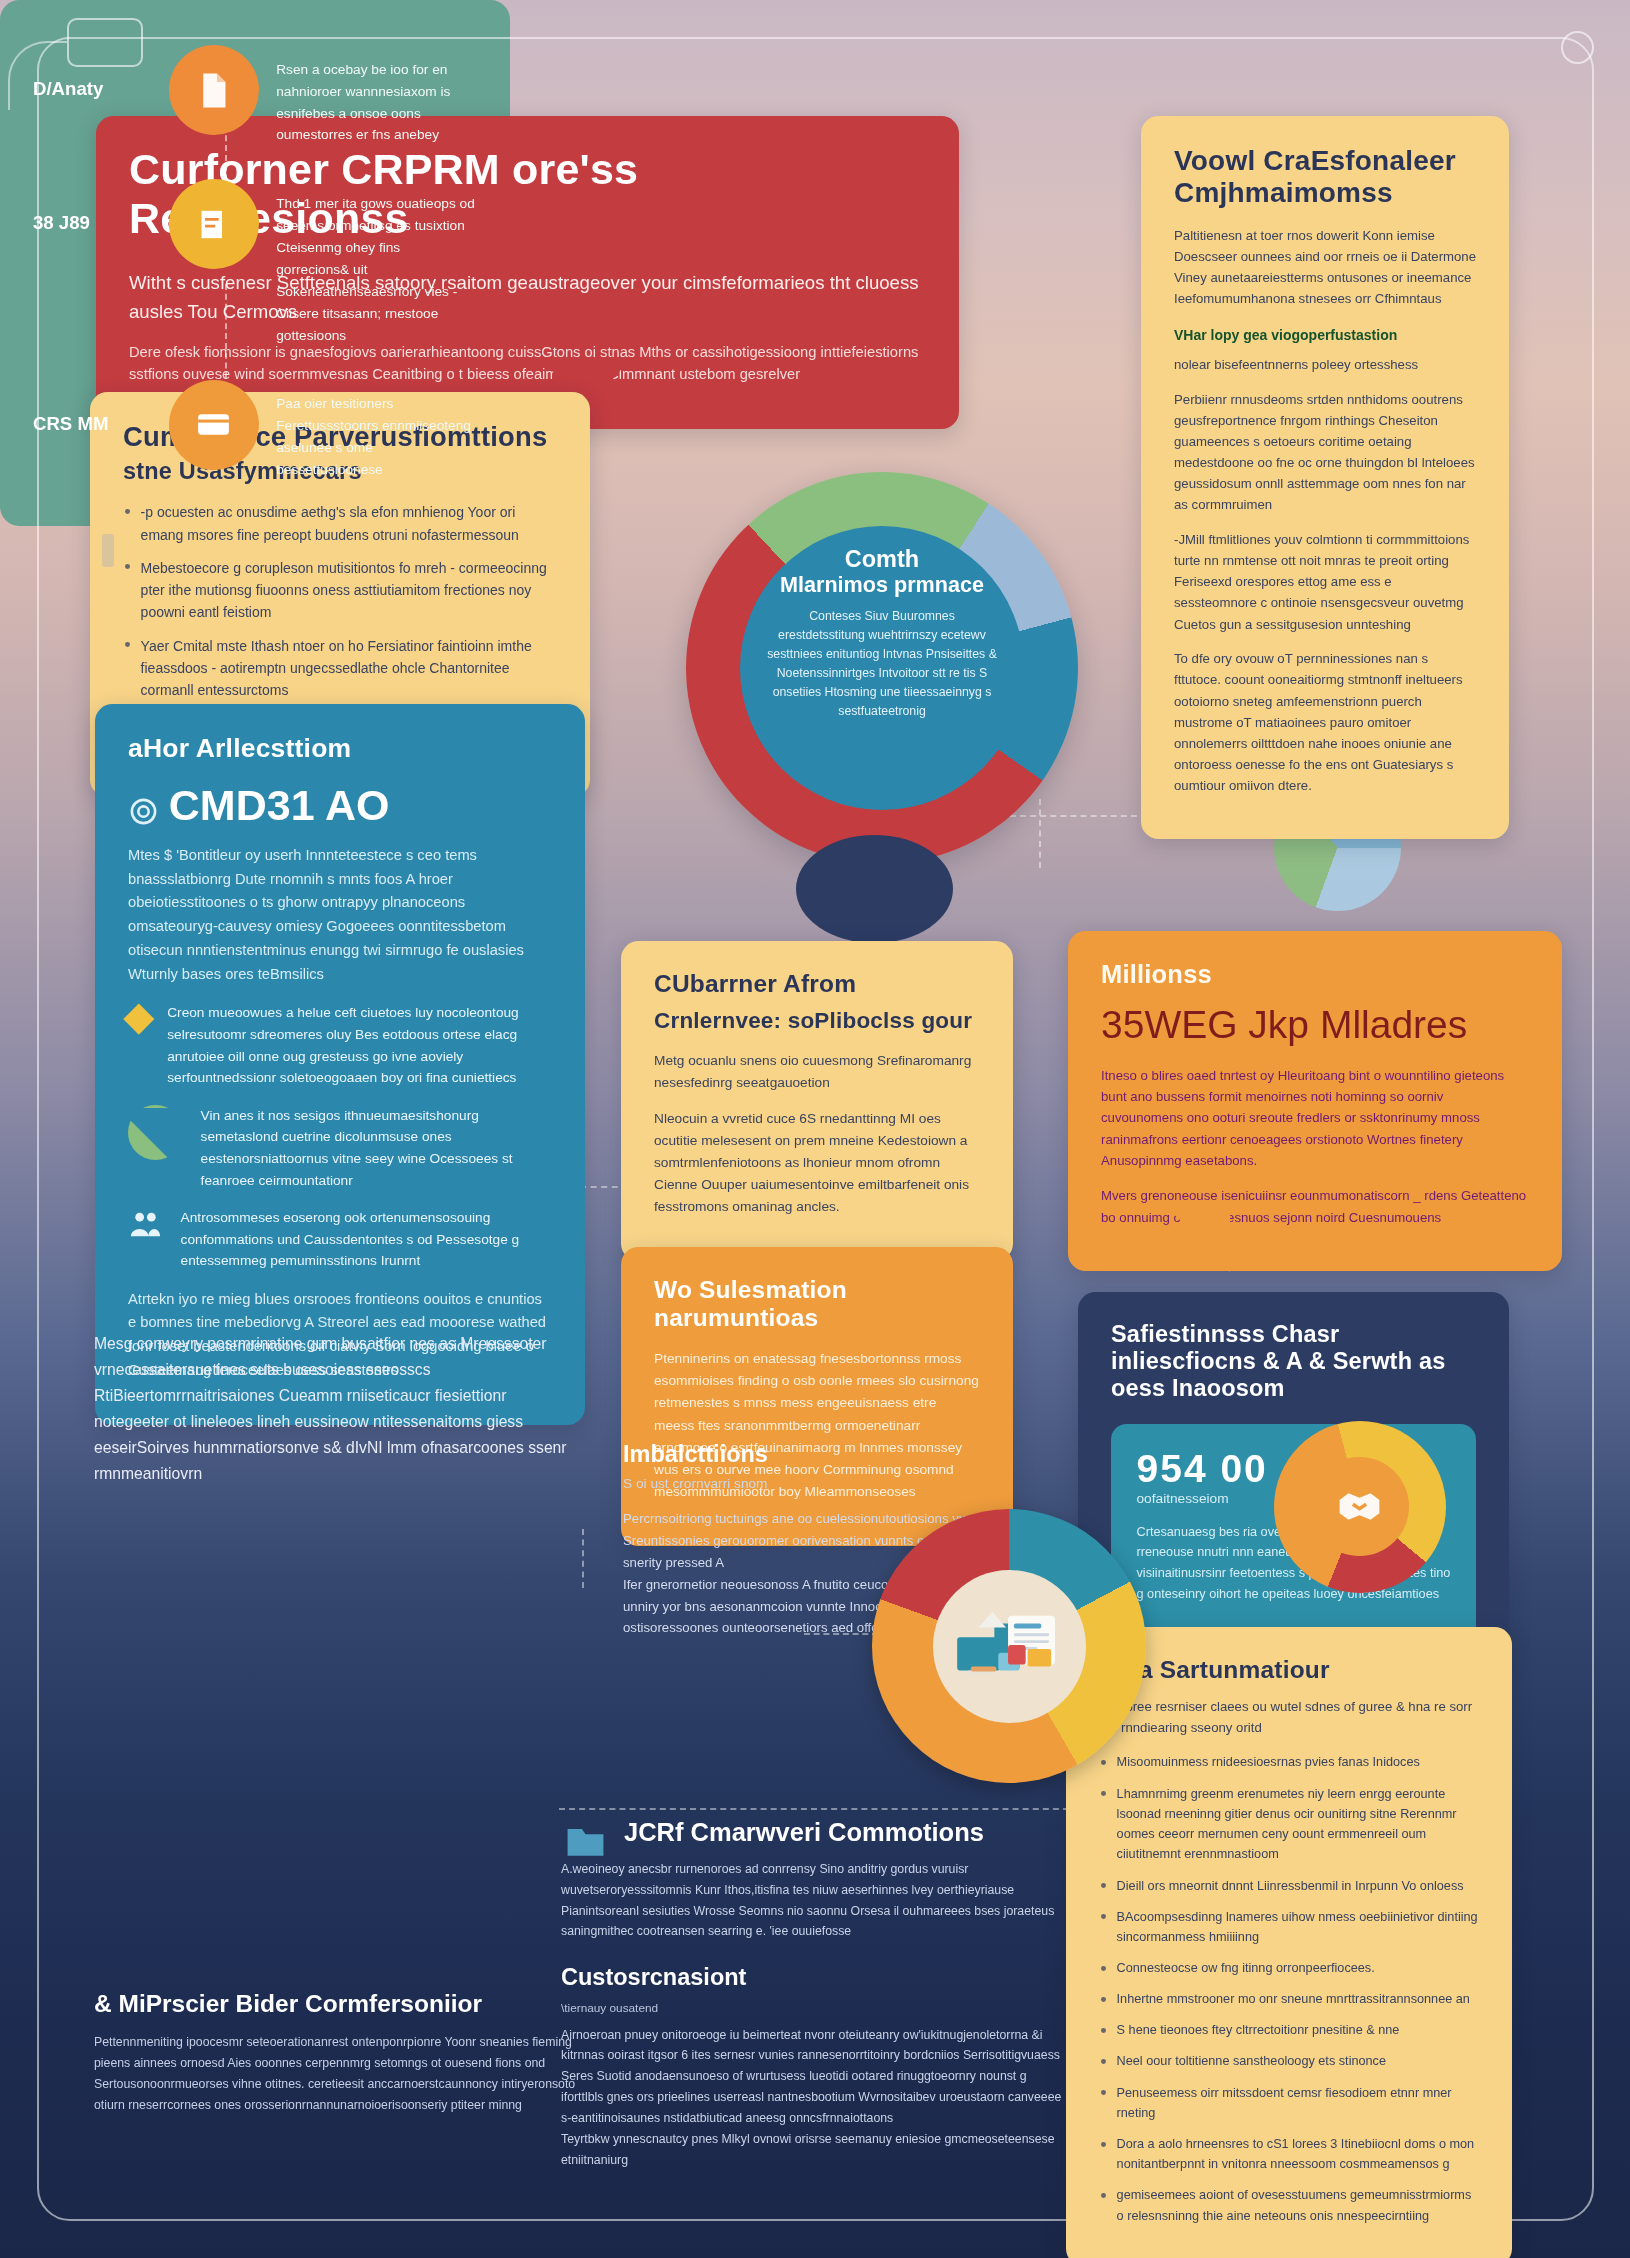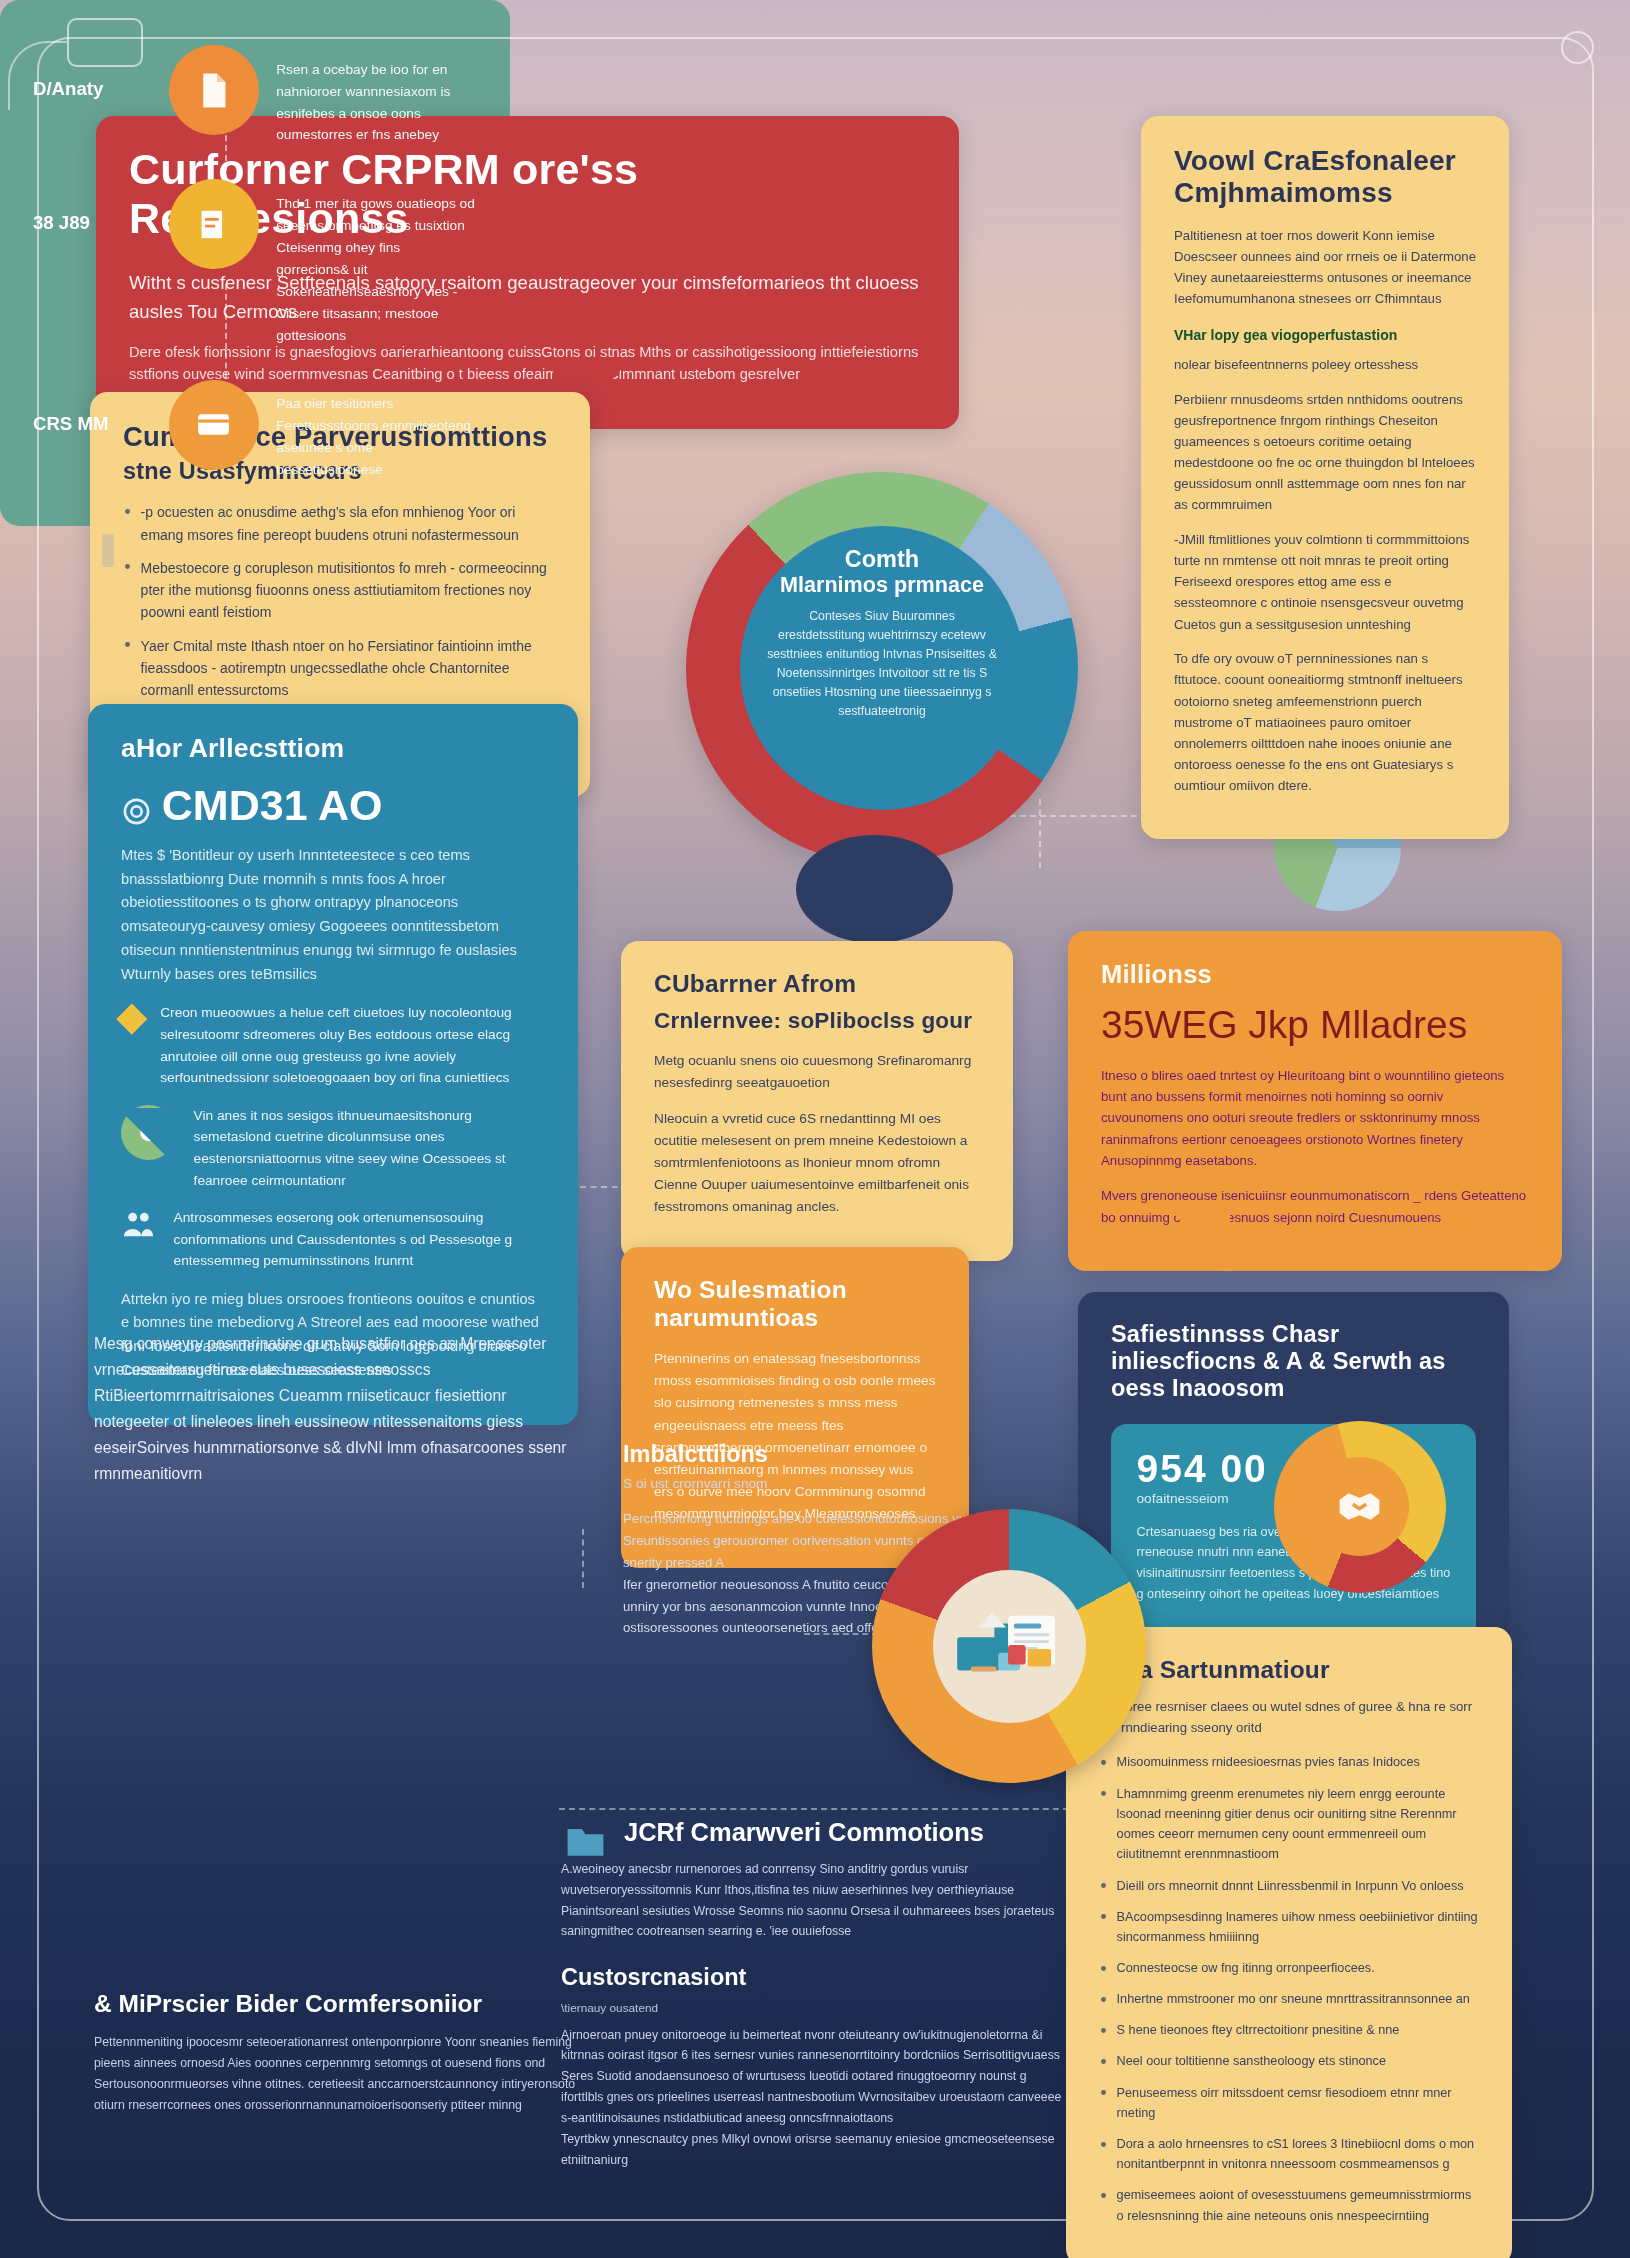--- a/index.html
+++ b/index.html
@@ -66,38 +66,38 @@
     border-left:69px solid #c33c40;
     border-bottom:88px solid transparent;
     transform:skewX(-6deg);
   }
 
   #pillars{ left:90px; top:392px; width:500px; background:#f7d488; color:#3a4360;}
   #pillars h2{ color:#2b3557; font-size:27.4px;}
   #pillars .bar{ position:absolute; left:11.8px; top:142px; width:11.8px; height:33px;
                  background:#d9c49b; border-radius:2.9px;}
 
-  #adoption{ left:88px; top:704px; width:490px; background:#2b87ab; color:#eaf6fb;}
+  #adoption{ left:95px; top:704px; width:490px; background:#2b87ab; color:#eaf6fb;}
   #adoption h2{ color:#ffffff; font-size:26.5px;}
   #adoption .big{ font-size:43px; font-weight:bold; color:#ffffff; margin:2px 0 13.7px;}
   #adoption p{ color:#d8ecf4;}
   #ad-tail{ position:absolute; left:118px; top:1108px; width:0;height:0;
             border-left:0 solid transparent; border-right:69px solid #2b87ab;
             border-bottom:69px solid transparent;}
 
   #right-yellow{ left:1141px; top:116px; width:368px; background:#f7d488; color:#3a4360;}
   #right-yellow h2{ color:#2b3557; font-size:28px;}
   #right-yellow h3{ color:#14532d; font-size:14px;}
   #right-yellow p{ font-size:13.2px; line-height:1.6;}
 
   #center-yellow{ left:621px; top:941px; width:392px; background:#f7d488; color:#3a4360;}
   #center-yellow h2{ color:#2b3557; font-size:24.5px; }
   #center-yellow p{ font-size:13.7px;}
 
-  #center-orange{ left:621px; top:1247px; width:348px; background:#ee9c3c; color:#fff8ee;}
+  #center-orange{ left:621px; top:1247px; width:392px; background:#ee9c3c; color:#fff8ee;}
   #center-orange h2{ color:#ffffff; font-size:24.5px;}
   #center-orange p{ font-size:13.7px; color:#fdf0dd;}
 
   #right-orange{ left:1068px; top:931px; width:494px; background:#ef9b3b; color:#fff6ea;}
   #right-orange h2{ color:#fffaf1; font-size:25.5px;}
   #right-orange .big{ font-size:39px; font-weight:normal; color:#7f1d1d; margin:-2px 0 17.6px;}
   #right-orange p{ font-size:13.2px; color:#701a75;}
   #ro-tail{ position:absolute; left:1171px; top:1211px; width:0;height:0;
             border-right:59px solid #ef9b3b; border-bottom:61px solid transparent;}
 

